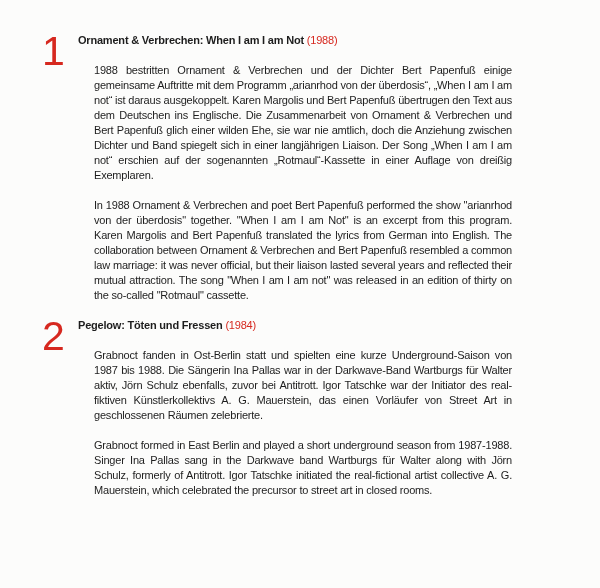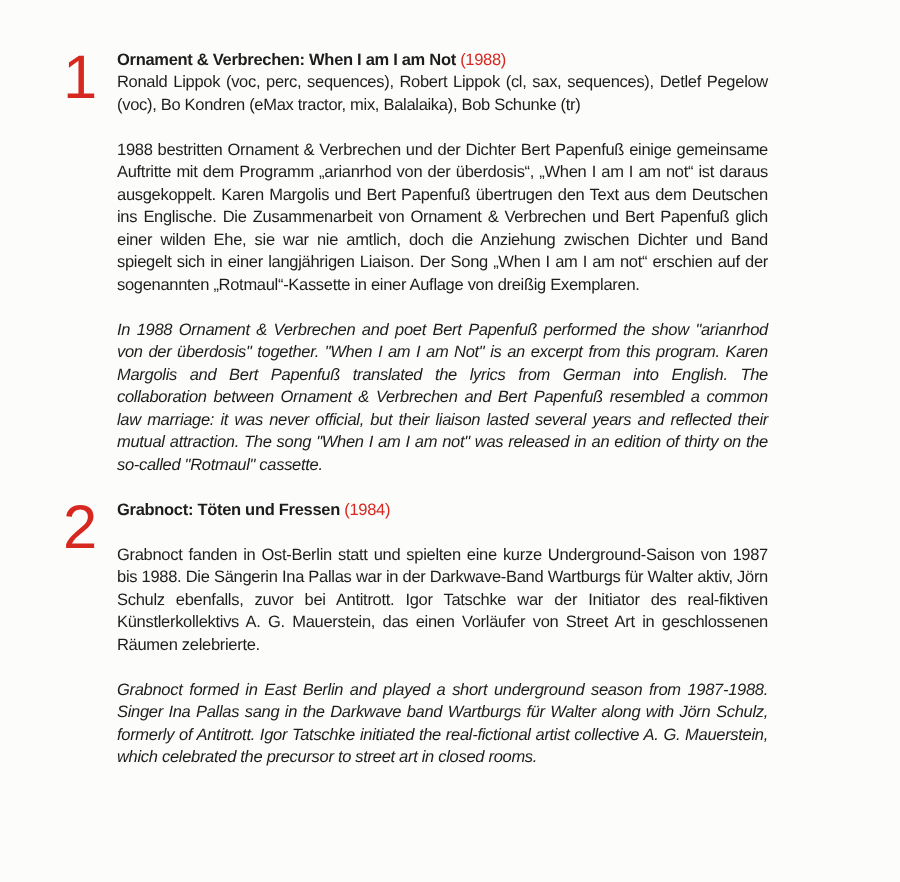--- a/index.html
+++ b/index.html
@@ -31,44 +31,43 @@
       width: 434px;
       font-size: 11px;
       line-height: 15px;
       letter-spacing: -0.2px;
     }
     .head { margin: 0 0 15px 0; }
     .title-line { }
     .title { font-weight: 700; }
     .year { color: #d6281f; font-weight: 400; }
     .credit, .lineup { text-align: justify; }
-    .content p { margin: 0 0 15px 0; text-align: justify; -webkit-hyphens: none; hyphens: none; }
-    .content p.en { font-style: italic; }
+    .content p { margin: 0 0 15px 16px; text-align: justify; -webkit-hyphens: none; hyphens: none; }
+    .content p.en { }
   </style>
 </head>
 <body>
 
 <div class="page">
 
   <section class="entry">
     <div class="num">1</div>
     <div class="content">
       <div class="head">
         <div class="title-line"><span class="title">Ornament &amp; Verbrechen: When I am I am Not</span> <span class="year">(1988)</span></div>
-        <div class="lineup">Ronald Lippok (voc, perc, sequences), Robert Lippok (cl, sax, sequences), Detlef Pegelow (voc), Bo Kondren (eMax tractor, mix, Balalaika), Bob Schunke (tr)</div>
       </div>
       <p class="de">1988 bestritten Ornament &amp; Verbrechen und der Dichter Bert Papenfuß einige gemeinsame Auftritte mit dem Programm „arianrhod von der überdosis“, „When I am I am not“ ist daraus ausgekoppelt. Karen Margolis und Bert Papenfuß übertrugen den Text aus dem Deutschen ins Englische. Die Zusammenarbeit von Ornament &amp; Verbrechen und Bert Papenfuß glich einer wilden Ehe, sie war nie amtlich, doch die Anziehung zwischen Dichter und Band spiegelt sich in einer langjährigen Liaison. Der Song „When I am I am not“ erschien auf der sogenannten „Rotmaul“-Kassette in einer Auflage von dreißig Exemplaren.</p>
       <p class="en">In 1988 Ornament &amp; Verbrechen and poet Bert Papenfuß performed the show "arianrhod von der überdosis" together. "When I am I am Not" is an excerpt from this program. Karen Margolis and Bert Papenfuß translated the lyrics from German into English. The collaboration between Ornament &amp; Verbrechen and Bert Papenfuß resembled a common law marriage: it was never official, but their liaison lasted several years and reflected their mutual attraction. The song "When I am I am not" was released in an edition of thirty on the so-called "Rotmaul" cassette.</p>
     </div>
   </section>
 
   <section class="entry">
     <div class="num">2</div>
     <div class="content">
       <div class="head">
-        <div class="title-line"><span class="title">Grabnoct: Töten und Fressen</span> <span class="year">(1984)</span></div>
+        <div class="title-line"><span class="title">Pegelow: Töten und Fressen</span> <span class="year">(1984)</span></div>
       </div>
       <p class="de">Grabnoct fanden in Ost-Berlin statt und spielten eine kurze Underground-Saison von 1987 bis 1988. Die Sängerin Ina Pallas war in der Darkwave-Band Wartburgs für Walter aktiv, Jörn Schulz ebenfalls, zuvor bei Antitrott. Igor Tatschke war der Initiator des real-fiktiven Künstlerkollektivs A. G. Mauerstein, das einen Vorläufer von Street Art in geschlossenen Räumen zelebrierte.</p>
       <p class="en">Grabnoct formed in East Berlin and played a short underground season from 1987-1988. Singer Ina Pallas sang in the Darkwave band Wartburgs für Walter along with Jörn Schulz, formerly of Antitrott. Igor Tatschke initiated the real-fictional artist collective A. G. Mauerstein, which celebrated the precursor to street art in closed rooms.</p>
     </div>
   </section>
 
 </div>
 
 </body></html>

